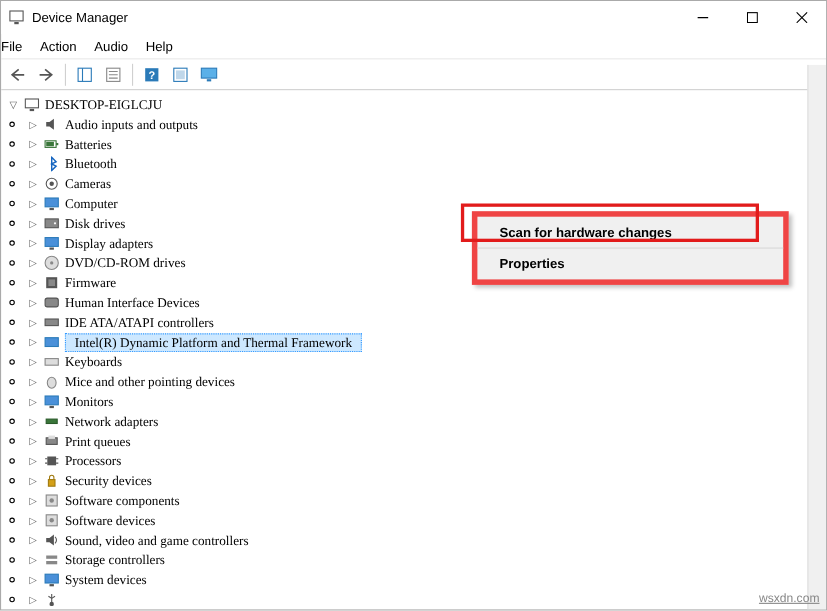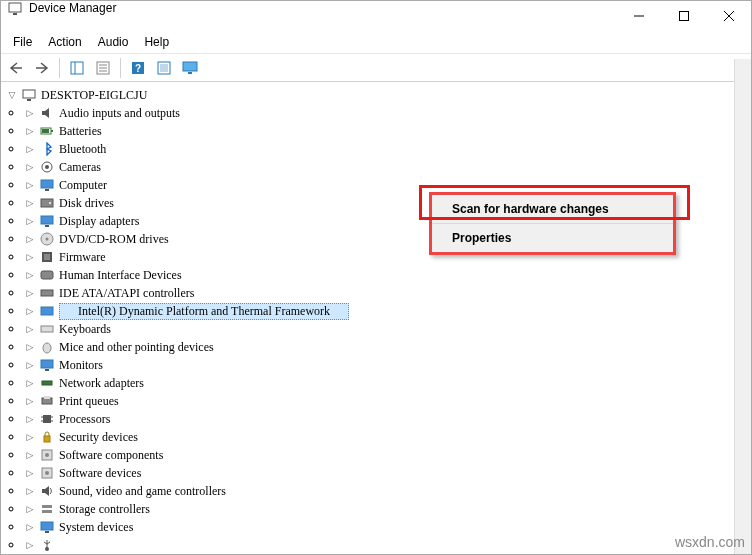--- a/index.html
+++ b/index.html
@@ -8,36 +8,37 @@
       font-size: 12px;
       background: #fff;
       width: 752px;
       height: 555px;
       overflow: hidden;
       position: relative;
       border: 1px solid #aaa;
     }
     .titlebar {
       display: flex;
+      align-items: center;
       height: 30px;
       padding: 0 0 0 6px;
       background: #fff;
     }
     .titlebar .app-icon { width: 16px; height: 16px; margin-right: 6px; display:inline-flex; align-items:center; justify-content:center;}
     .titlebar .title { flex: 1; font-size: 12px; }
     .win-controls { display: flex; }
     .win-btn {
       width: 45px; height: 30px;
       display: flex; align-items: center; justify-content: center;
       font-size: 13px;
     }
     .menubar {
       display: flex;
       gap: 16px;
-      padding: 4px 12px;
+      padding: 4px 0;
       font-size: 12px;
       border-bottom: 1px solid #e8e8e8;
       text-align: center;
     }
     .menubar span { cursor: default; }
     .toolbar {
       display: flex;
       align-items: center;
       gap: 4px;
       padding: 3px 4px;
@@ -73,30 +74,30 @@
     .node-icon {
       width: 16px; height: 16px;
       margin-right: 4px;
       display: inline-flex; align-items:center; justify-content:center;
     }
     .node-label { font-size: 12px; font-family: Liberation Serif, serif; }
     .children { padding-left: 18px; }
     .selected .node-label {
       background: #cde8ff;
       border: 1px dotted #3399ff;
-      padding: 0 18px;
+      padding: 0 8px;
     }
     
     .context-menu {
       position: absolute;
       left: 428px;
       top: 191px;
-      width: 247px;
+      width: 288px;
       background: #f0f0f0;
-      border: 3px solid #ef4444;
+      border: 5px solid #ef4444;
       box-shadow: 3px 3px 4px rgba(0,0,0,.25);
       z-index: 10;
     }
     .context-item {
       padding: 7px 14px 7px 20px;
       font-size: 12px;
       font-weight: 600;
       border-bottom: 1px solid #d8d8d8;
     }
     .context-item:last-child { border-bottom: none; }
@@ -109,21 +110,21 @@
       border: 3px solid #e21b1b;
       z-index: 20;
       pointer-events: none;
     }
     .scrollbar-v {
       position:absolute; right:0; top:58px; bottom:0; width:17px;
       background:#f0f0f0; border-left:1px solid #ddd;
     }
     .watermark {
       position:absolute; right:6px; bottom:4px;
-      font-size:14px; color:#888;
+      font-size:11px; color:#888;text-decoration:underline;
     }
   </style>
 </head>
 <body>
 
 <div class="titlebar">
   <span class="app-icon">
     <svg width="14" height="14" viewBox="0 0 14 14">
         <rect x="1" y="1" width="12" height="9" fill="#fff" stroke="#555"></rect>
         <rect x="5" y="11" width="4" height="2" fill="#555"></rect>

